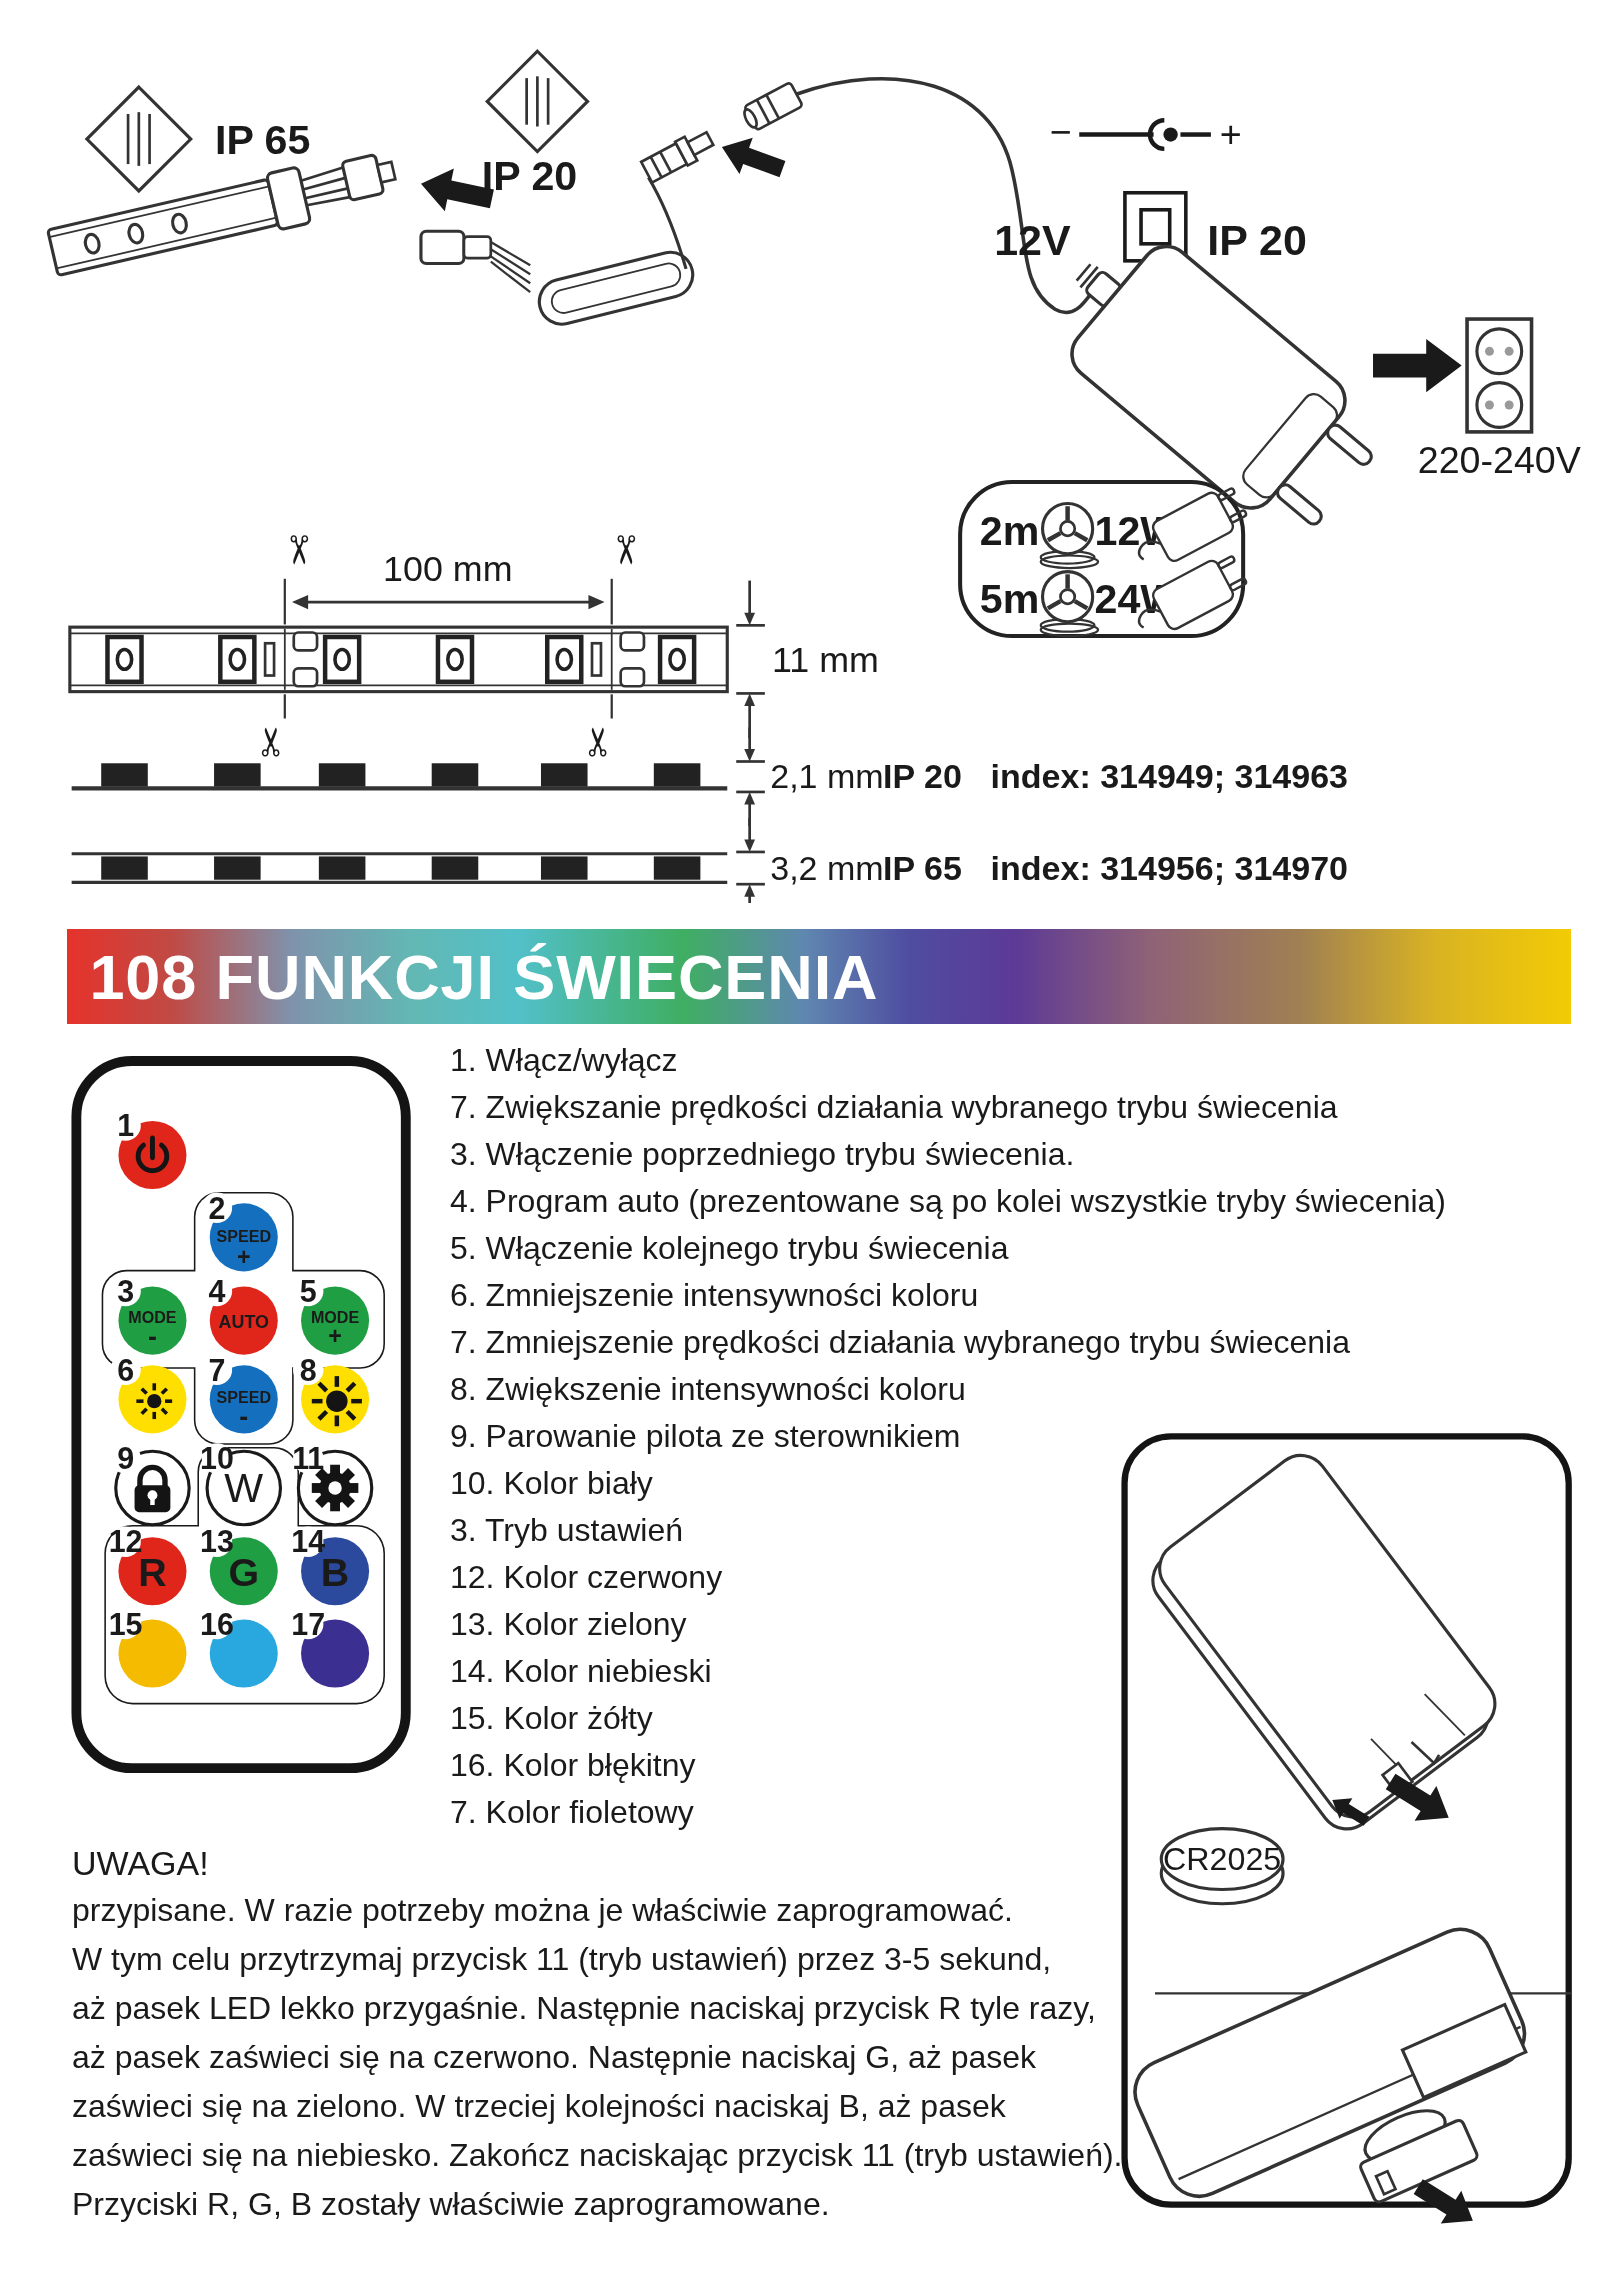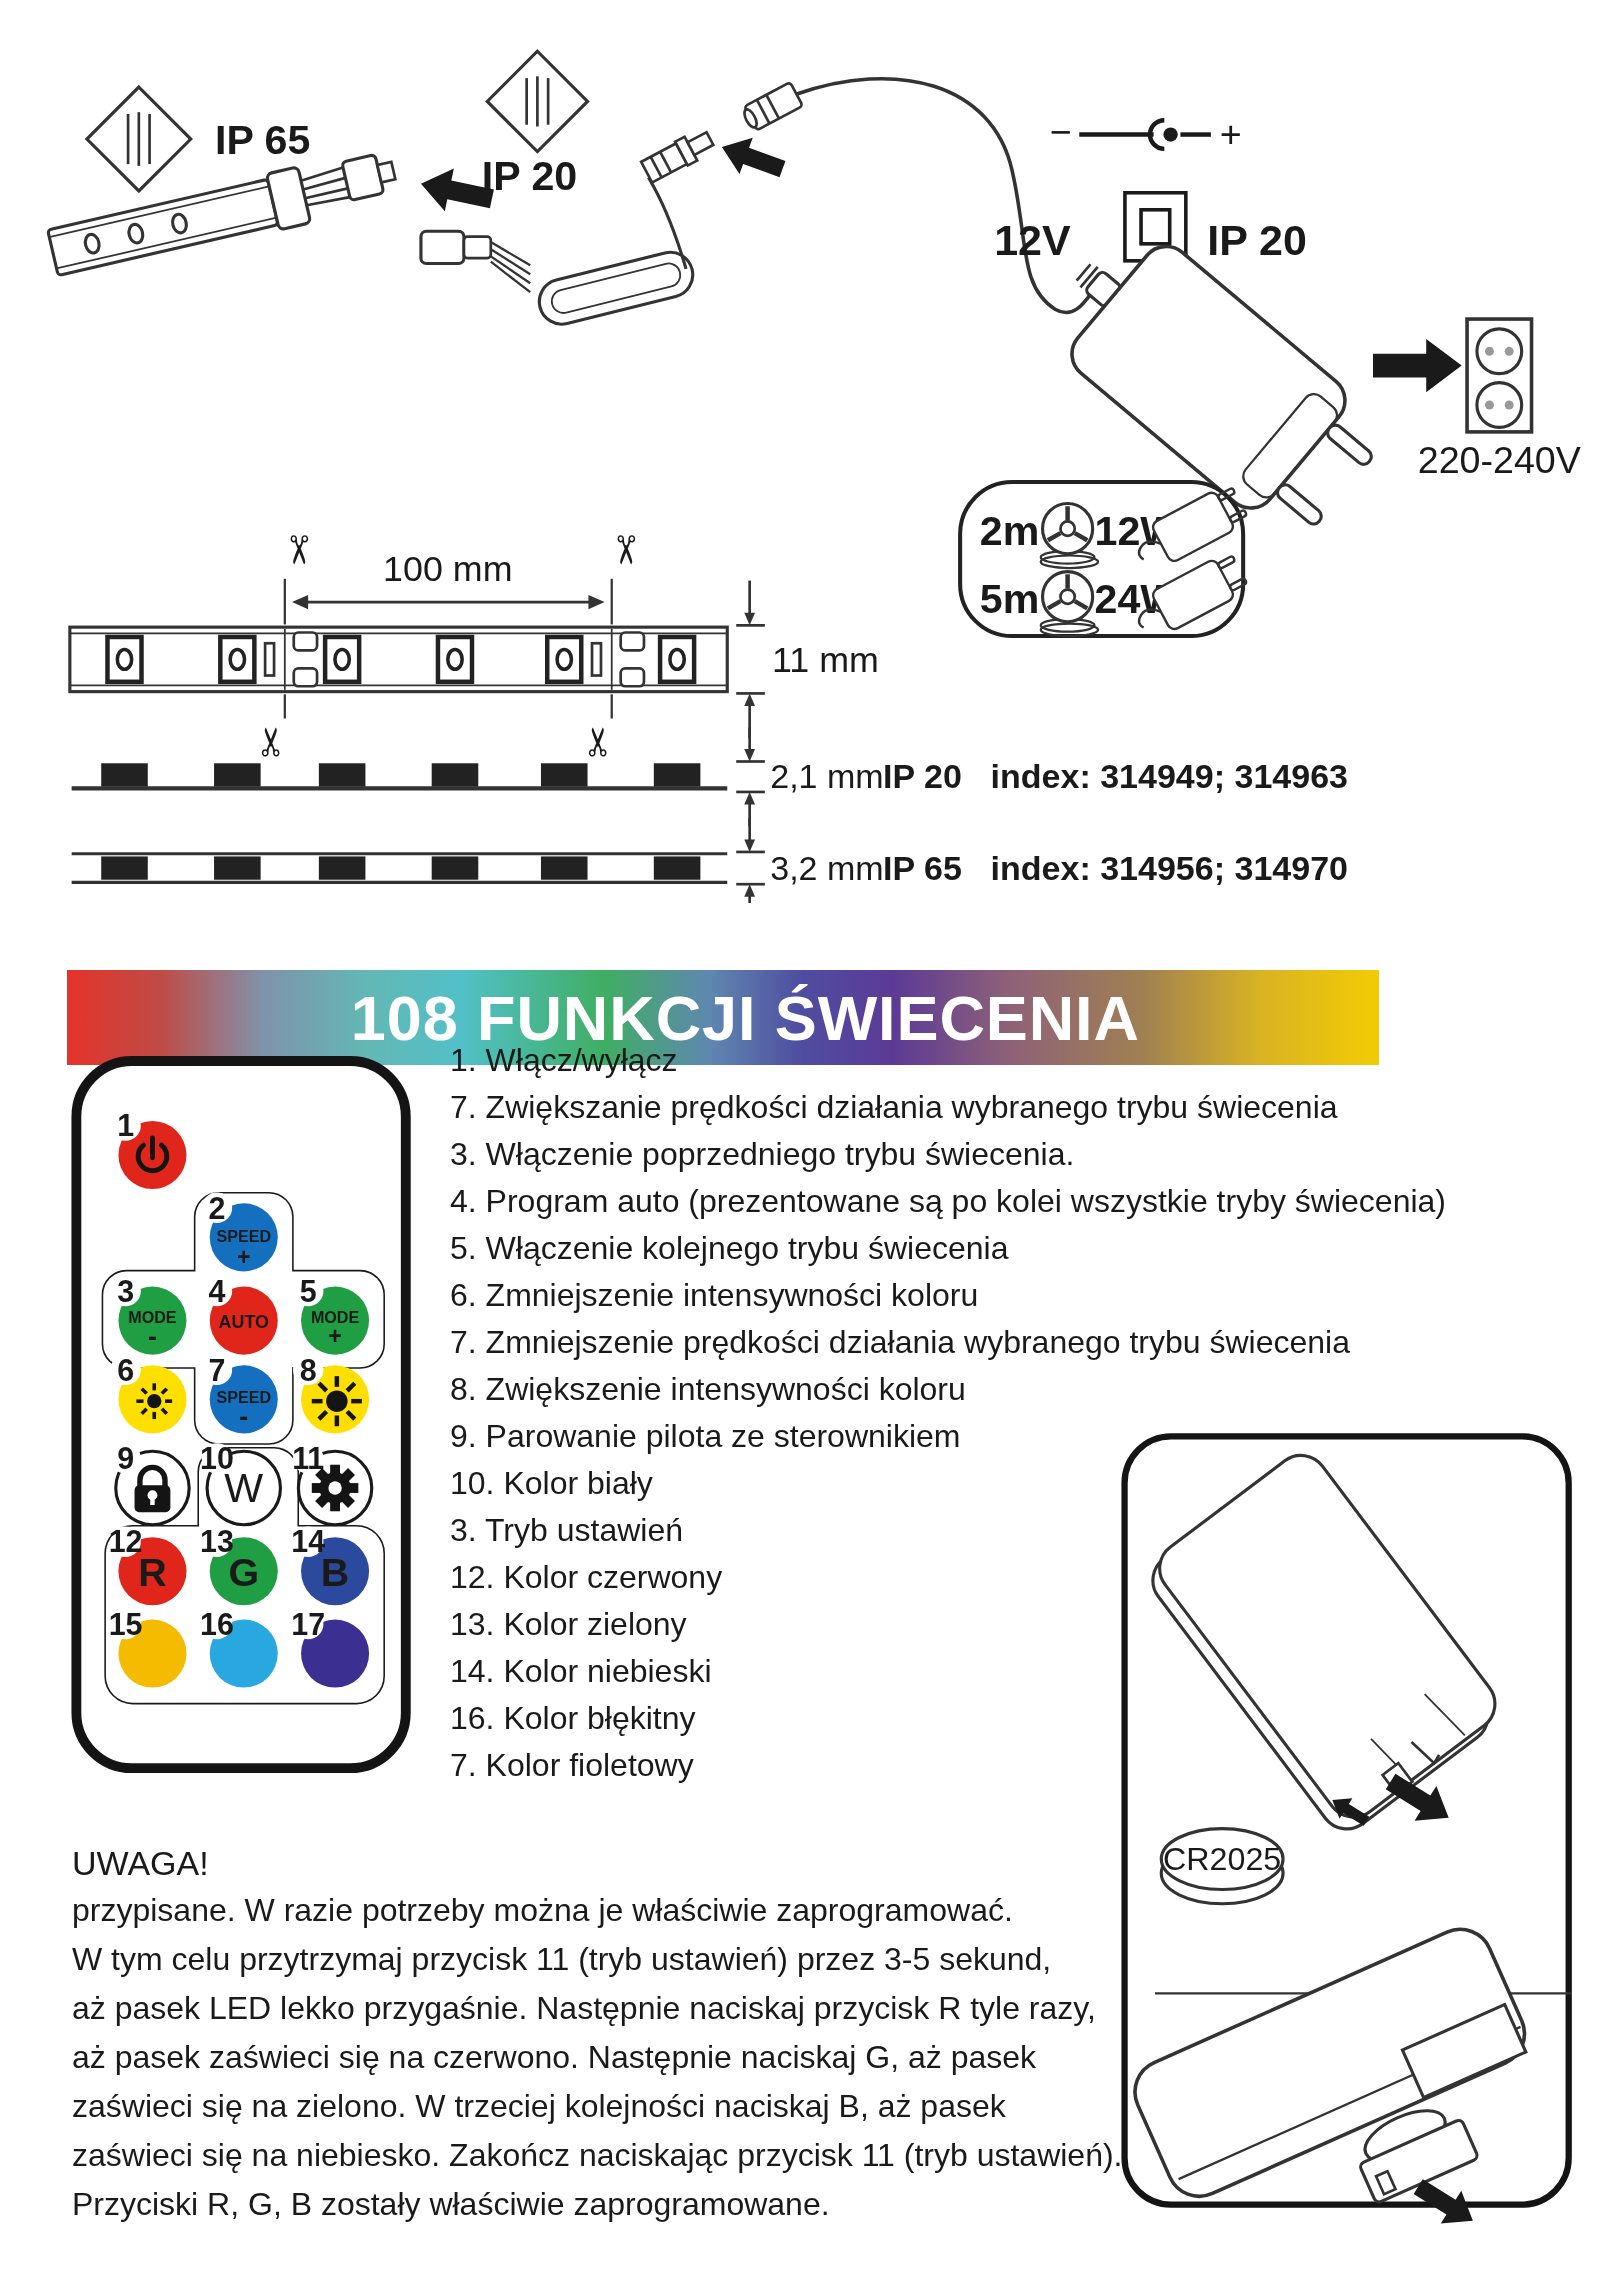--- a/index.html
+++ b/index.html
@@ -3,21 +3,21 @@
 <meta charset="utf-8">
 <style>
   html,body{margin:0;padding:0}
   body{
     width:1622px;height:2293px;position:relative;background:#fff;
     font-family:"Liberation Sans",sans-serif;color:#1a1a1a;overflow:hidden;
   }
   .abs{position:absolute}
   svg text{font-family:"Liberation Sans",sans-serif;fill:#1a1a1a}
   #top-art{left:0;top:0}
-  #banner{left:67px;top:970px;width:1312px;height:95px;display:flex;align-items:center;justify-content:center}
+  #banner{left:67px;top:929px;width:1504px;height:95px;display:flex;align-items:center;}
   #banner span{font-size:63px;font-weight:700;color:#ffffff;letter-spacing:0.9px;transform:translateX(22.4px);white-space:nowrap}
   #remote-art{left:54px;top:1052px}
   #functions{left:450px;top:1037px;font-size:32px;line-height:47px;white-space:nowrap}
   #note{left:72px;top:1841px;width:1088px;font-size:32px;line-height:49px;white-space:nowrap}
   #note .title{font-weight:400;font-size:34px;line-height:45px}
   #battery-art{left:1119px;top:1431px}
 </style>
 </head>
 <body>
 
@@ -465,20 +465,21 @@
     <div class="fn">5. Włączenie kolejnego trybu świecenia</div>
     <div class="fn">6. Zmniejszenie intensywności koloru</div>
     <div class="fn">7. Zmniejszenie prędkości działania wybranego trybu świecenia</div>
     <div class="fn">8. Zwiększenie intensywności koloru</div>
     <div class="fn">9. Parowanie pilota ze sterownikiem</div>
     <div class="fn">10. Kolor biały</div>
     <div class="fn">3. Tryb ustawień</div>
     <div class="fn">12. Kolor czerwony</div>
     <div class="fn">13. Kolor zielony</div>
     <div class="fn">14. Kolor niebieski</div>
+    <div class="fn">15. Kolor żółty</div>
     <div class="fn">16. Kolor błękitny</div>
     <div class="fn">7. Kolor fioletowy</div>
   </div>
 
 <div id="note" class="abs">
   <div class="title">UWAGA!</div>
   <div>
 
       <div>przypisane. W razie potrzeby można je właściwie zaprogramować.</div>
       <div>W tym celu przytrzymaj przycisk 11 (tryb ustawień) przez 3-5 sekund,</div>

